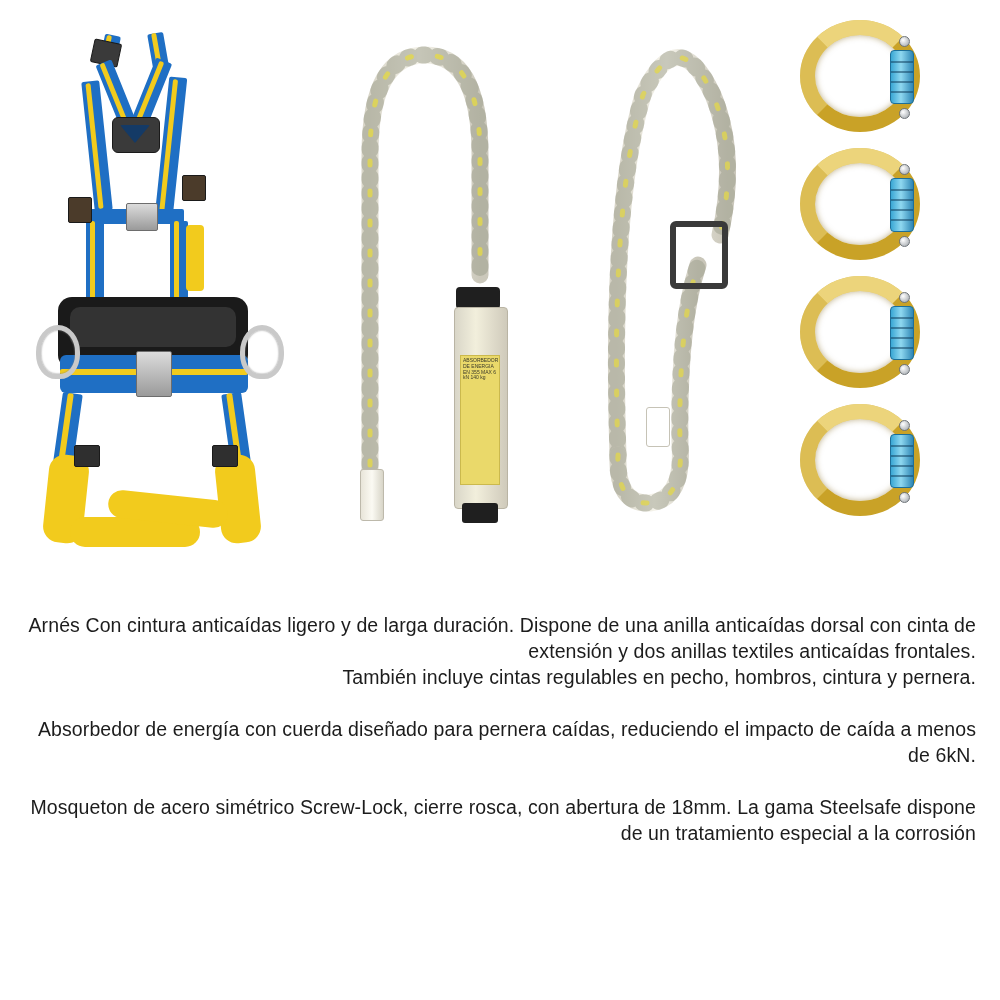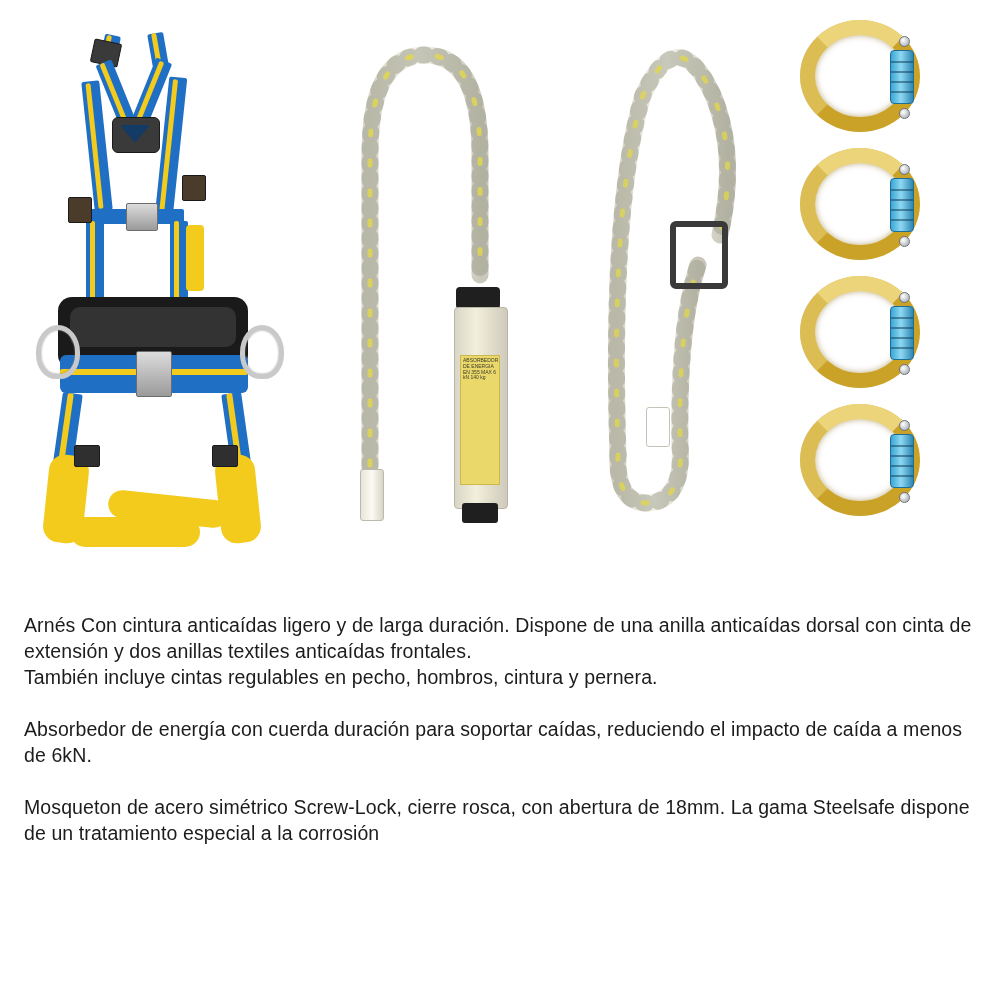--- a/index.html
+++ b/index.html
@@ -155,20 +155,21 @@
   
   .desc {
     position: absolute;
     left: 24px;
     top: 612px;
     width: 952px;
     font-size: 19.5px;
     line-height: 26px;
     color: #1c1c1c;
     letter-spacing: .1px;
+    text-align: right;
   }
   .desc p {
     margin: 0 0 26px 0;
   }
   .desc p:last-child { margin-bottom: 8px; }
 </style>
 </head>
 <body>
 
 <div class="page">
@@ -332,17 +333,17 @@
         <div class="cara-rivet" style="right:10px; top:16px;"></div>
         <div class="cara-rivet" style="right:10px; top:88px;"></div>
       </div>
 
     </div>
   </div>
 
   <div class="desc">
     <p style="white-space:pre-line">Arnés Con cintura anticaídas ligero y de larga duración. Dispone de una anilla anticaídas dorsal con cinta de extensión y dos anillas textiles anticaídas frontales.
 También incluye cintas regulables en pecho, hombros, cintura y pernera.</p>
-    <p>Absorbedor de energía con cuerda duración para soportar caídas, reduciendo el impacto de caída a menos de 6kN.</p>
+    <p>Absorbedor de energía con cuerda diseñado para pernera caídas, reduciendo el impacto de caída a menos de 6kN.</p>
     <p>Mosqueton de acero simétrico Screw-Lock, cierre rosca, con abertura de 18mm. La gama Steelsafe dispone de un tratamiento especial a la corrosión</p>
   </div>
 
 </div>
 
 </body></html>

